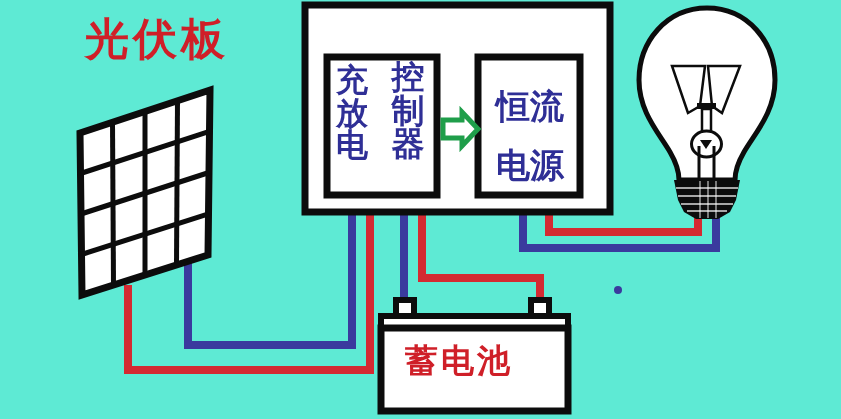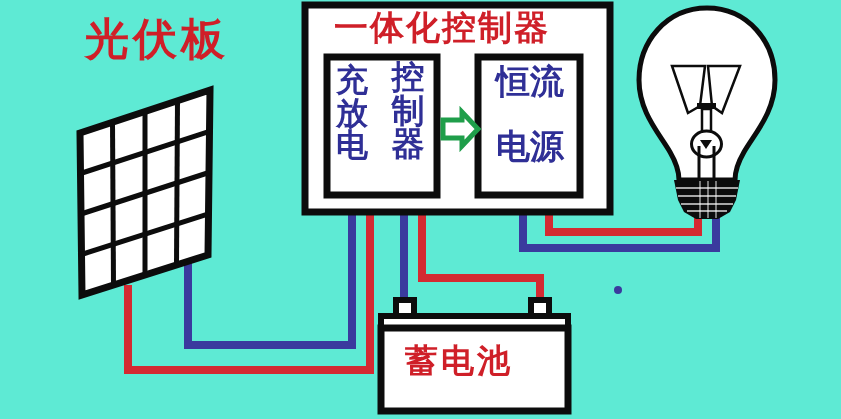--- a/index.html
+++ b/index.html
@@ -168,36 +168,35 @@
     </g>
 
     <circle cx="618" cy="290" r="4" fill="#3a3a9e"></circle>
 
   </svg>
 
   <div class="label-layer">
 
     <div class="txt red-title" style="left:85px; top:17px; font-size:44px; letter-spacing:4px;">光伏板</div>
 
-    <div class="txt red-title" style="left:334px; top:10px; font-size:34px; letter-spacing:2px;">一体化控制器</div>
 
     <div class="vcol" style="left:330px; top:64px; width:44px; font-size:32px;">
       <span class="blue-txt">充</span>
       <span class="blue-txt">放</span>
       <span class="blue-txt">电</span>
     </div>
 
     <div class="vcol" style="left:385px; top:60px; width:46px; font-size:33px;">
       <span class="blue-txt">控</span>
       <span class="blue-txt">制</span>
       <span class="blue-txt">器</span>
     </div>
 
-    <div class="hrow" style="left:484px; top:60px; width:92px; font-size:34px;">
+    <div class="hrow" style="left:484px; top:85px; width:92px; font-size:34px;">
       <span class="blue-txt">恒流</span>
-      <span class="blue-txt" style="margin-top:22px;">电源</span>
+      <span class="blue-txt" style="margin-top:16px;">电源</span>
     </div>
 
     <div class="txt red-title" style="left:405px; top:344px; font-size:33px; letter-spacing:3px;">蓄电池</div>
 
   </div>
 
 </div>
 
 </body></html>

